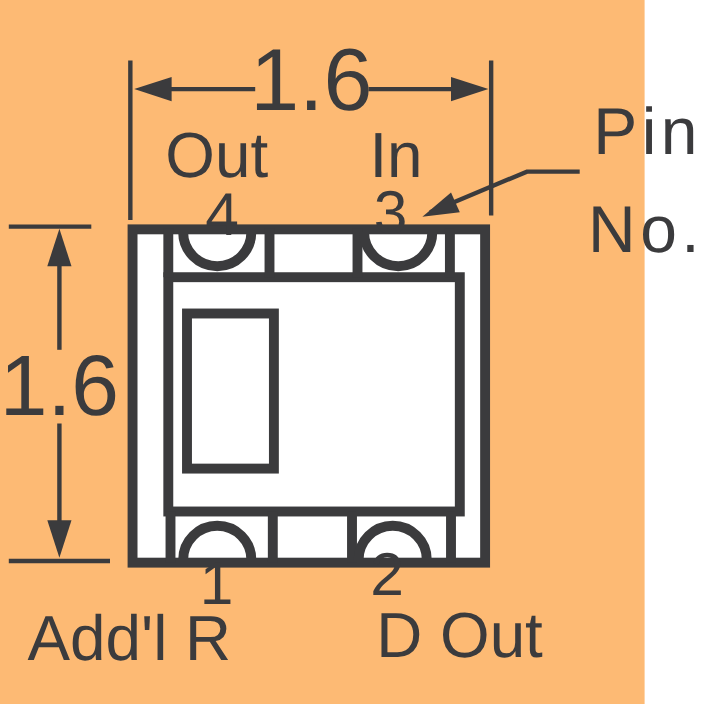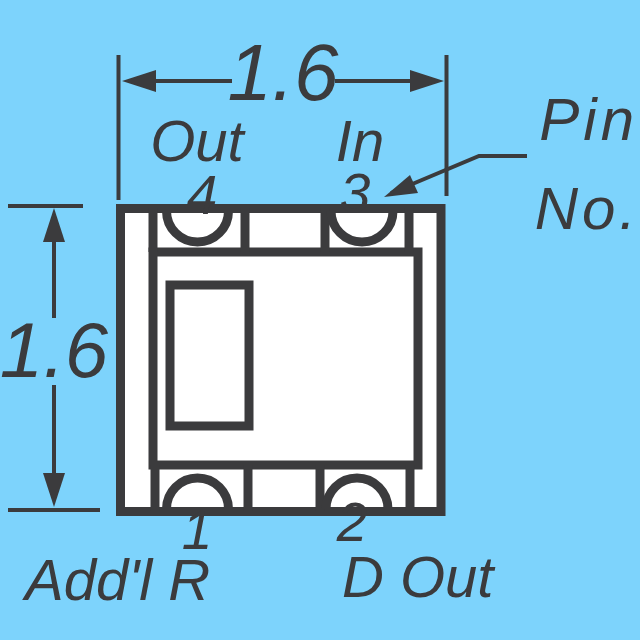--- a/index.html
+++ b/index.html
@@ -1,17 +1,17 @@
 <!DOCTYPE html>
 <html><head>
 <meta charset="utf-8">
 <style>
   html,body{margin:0;padding:0;background:#ffffff;}
   body{width:640px;height:640px;overflow:hidden;}
-  .stage{position:relative;width:640px;height:640px;background:#7dd3fc;font-style:italic;}
+  .stage{position:relative;width:586px;height:640px;background:#fdba74;}
   svg{display:block;}
   .ln{stroke:#3b3b3d;fill:none;}
   .thick{stroke-width:9;}
   .thin{stroke-width:4;}
   .solid{fill:#3b3b3d;stroke:none;}
   .txt{fill:#3b3b3d;font-family:"Liberation Sans","DejaVu Sans",sans-serif;}
   .t-dim{font-size:80px;}
   .t-dim-side{font-size:78px;}
   .t-label{font-size:58px;}
   .t-digit{font-size:55px;}

